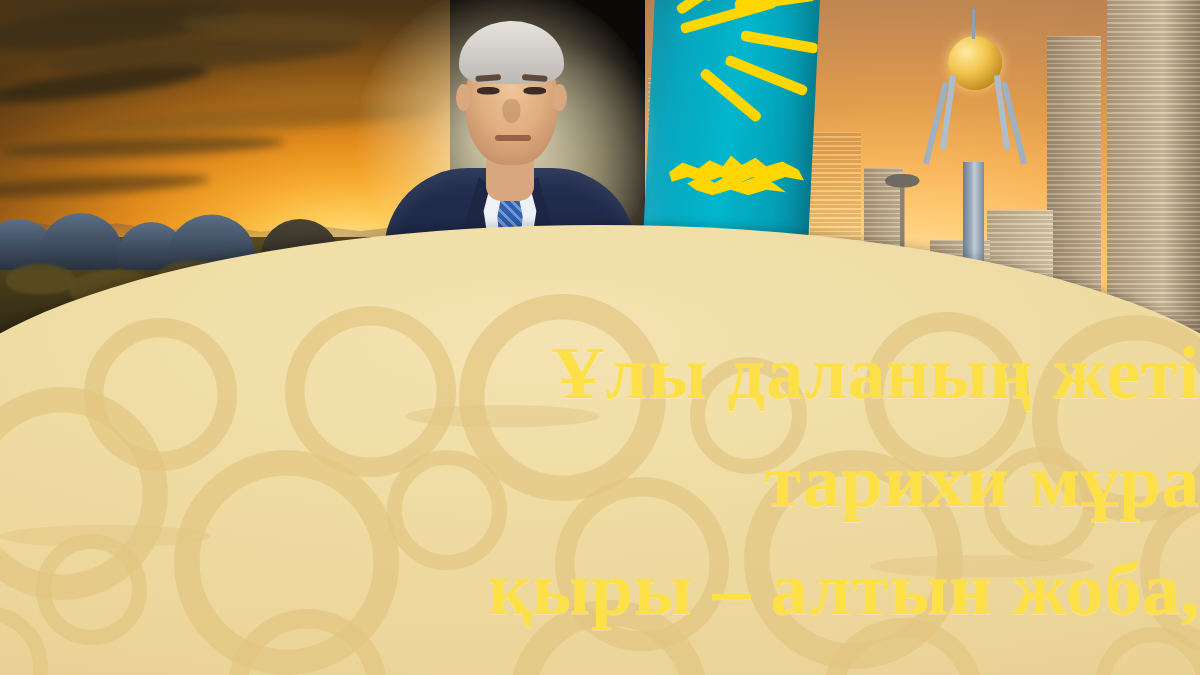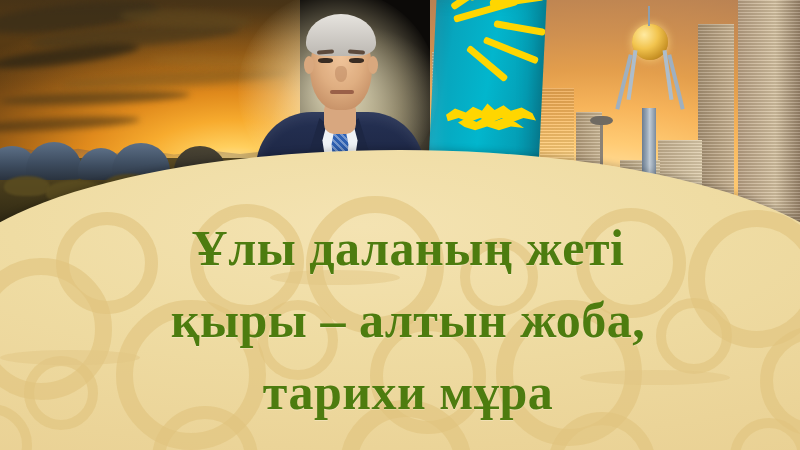--- a/index.html
+++ b/index.html
@@ -181,22 +181,22 @@
   }
   .orn-wave{
     position:absolute;height:0;
     border-top:15px solid rgba(226,198,132,.5);
     border-radius:50%;
   }
 
   
   .headline{
     position:absolute;left:16px;right:0;top:212px;
-    text-align:center;
-    color:#4d7c0f;
+    text-align:right;
+    color:#fde047;
     font-family:"Liberation Serif",serif;
     font-weight:700;
     font-size:50px;
     line-height:72px;
     letter-spacing:.5px;
     text-shadow:0 1px 0 rgba(255,255,255,.25);
     white-space:nowrap;
   }
   .headline .ln{display:block;}
 </style>
@@ -338,17 +338,17 @@
     <div class="orn s" style="left:790px;top:268px;width:58px;height:58px;"></div>
     <div class="orn-wave" style="left:60px;top:200px;width:140px;"></div>
     <div class="orn-wave" style="left:330px;top:120px;width:130px;"></div>
     <div class="orn-wave" style="left:640px;top:220px;width:150px;"></div>
     <div class="orn-half" style="left:150px;top:300px;width:90px;height:90px;transform:rotate(25deg);"></div>
     <div class="orn-half" style="left:500px;top:312px;width:96px;height:96px;transform:rotate(-15deg);"></div>
   </div>
 
   <div class="headline">
     <span class="ln">Ұлы даланың жеті</span>
+    <span class="ln">тарихи мұра</span>
     <span class="ln">қыры – алтын жоба,</span>
-    <span class="ln">тарихи мұра</span>
   </div>
 
 </div>
 
 </body></html>

